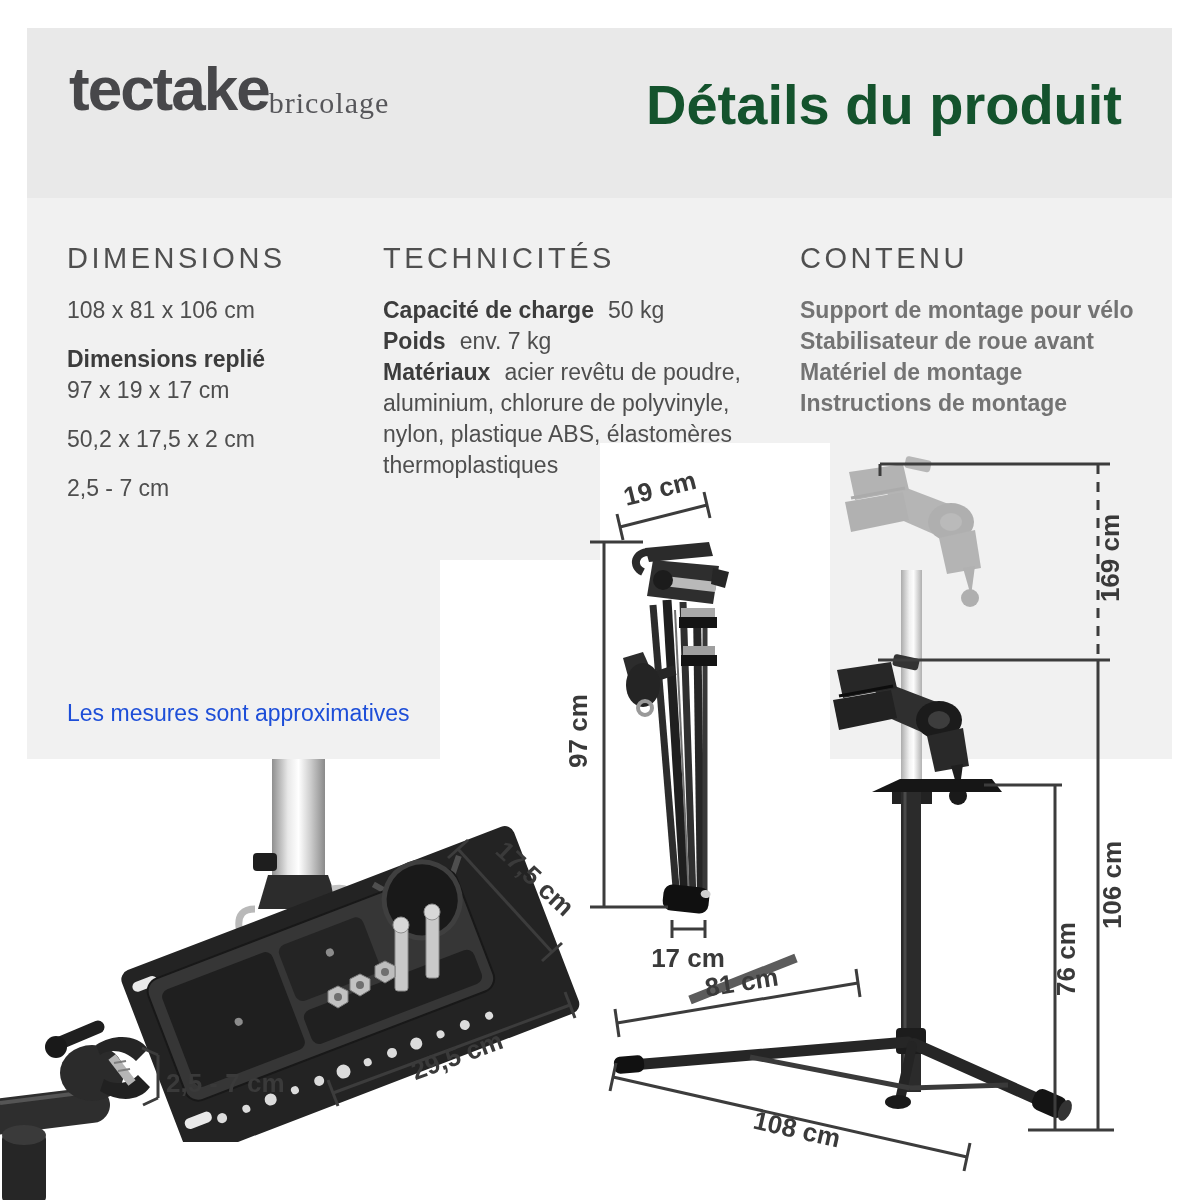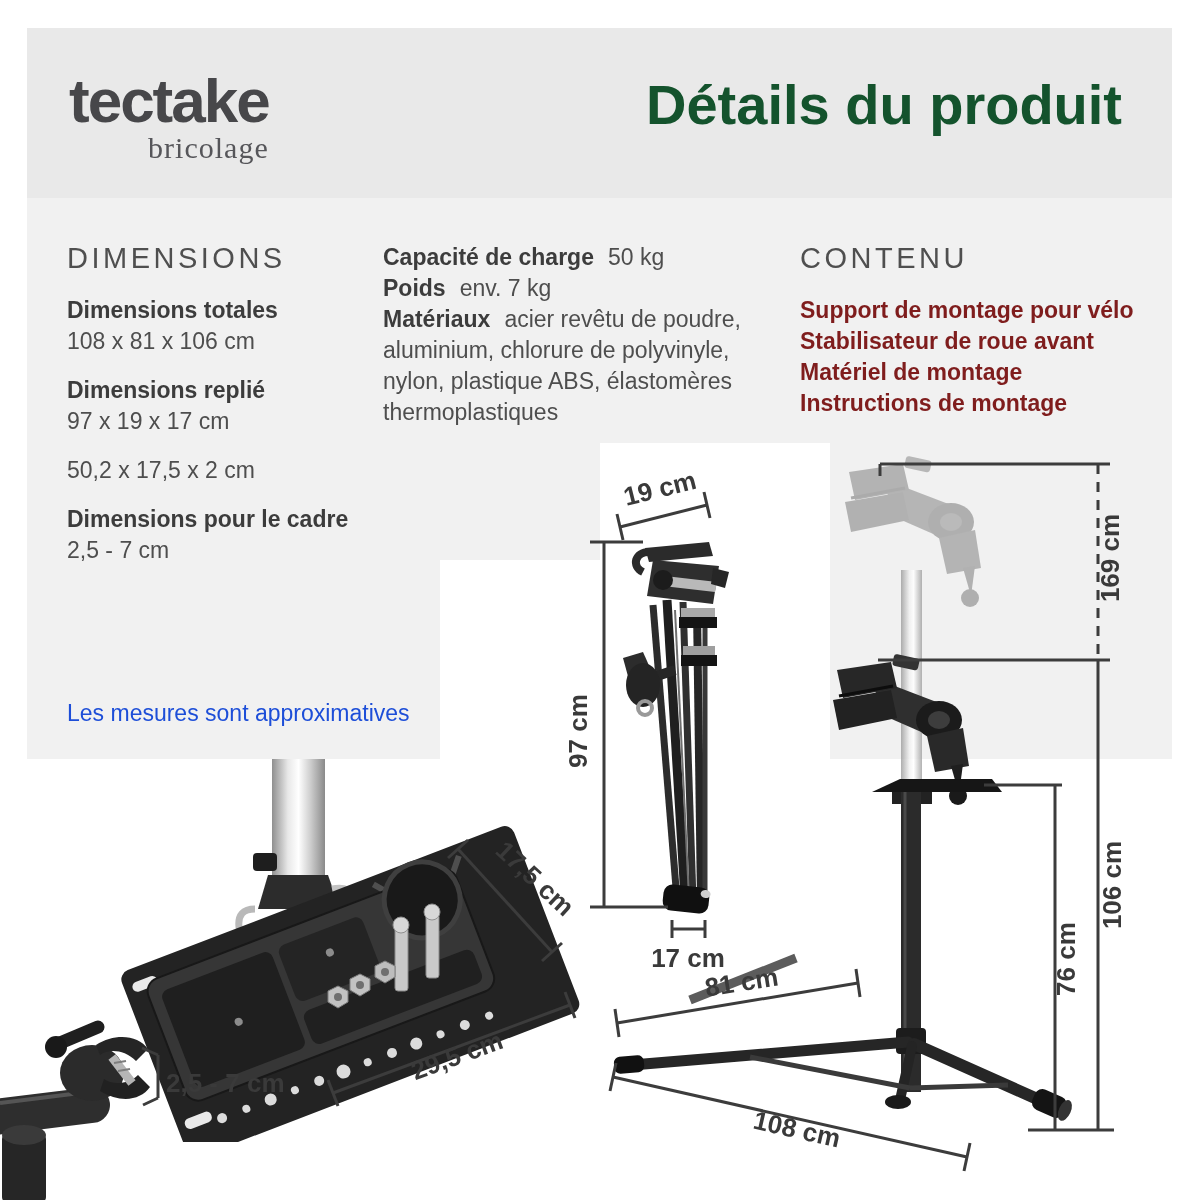--- a/index.html
+++ b/index.html
@@ -1,36 +1,36 @@
 <!DOCTYPE html>
 <html><head>
 <meta charset="utf-8">
 <style>
   html,body { margin:0; padding:0; background:#ffffff; }
   body { width:1200px; height:1200px; font-family:"Liberation Sans","DejaVu Sans",sans-serif; }
   .page { position:relative; width:1200px; height:1200px; overflow:hidden; background:#ffffff; }
 
   .header-panel { position:absolute; left:27px; top:28px; width:1145px; height:170px; background:#e9e9e9; }
-  .logo { position:absolute; left:42px; top:42px; display:flex; flex-direction:column; align-items:flex-end;text-align:center; }
+  .logo { position:absolute; left:42px; top:30px; display:flex; flex-direction:row; align-items:flex-end;text-align:center; }
   .logo-name { font-size:62px; font-weight:700; color:#47474a; letter-spacing:-2px; line-height:1; }
   .logo-tagline { font-size:30px; font-weight:400; color:#56565a; letter-spacing:1px; margin-top:-1px;font-family:Liberation Serif, serif; }
   .product-title { position:absolute; right:50px; top:44px; margin:0; font-size:56px; font-weight:700; color:#14532d; }
 
   .content-panel { position:absolute; left:27px; top:198px; width:1145px; height:561px; background:#f1f1f1; }
   .col { position:absolute; top:44px; }
   .col-dimensions { left:40px; width:300px; }
   .col-technical { left:356px; width:372px; }
   .col-contents { left:773px; width:340px; }
   .col h2 { margin:0 0 20px 0; font-size:29px; font-weight:400; letter-spacing:3.5px; color:#4f4f4f; }
   .spec-item { margin-bottom:18px; }
   .spec-label { display:block; font-size:23px; font-weight:700; color:#3c3c3c; line-height:31px; }
   .spec-value { display:block; font-size:23px; font-weight:400; color:#4e4e4e; line-height:31px; }
   .tech-line { margin:0; font-size:23px; line-height:31px; color:#4e4e4e; }
   .tech-label { font-weight:700; color:#3c3c3c; margin-right:14px; }
-  .contents-item { font-size:23px; font-weight:700; color:#7f1d1d; line-height:31px; }
+  .contents-item { font-size:23px; font-weight:700; color:#737373; line-height:31px; }
   .note { position:absolute; left:40px; top:502px; font-size:23px; color:#1d4ed8; }
 
   .figure { position:absolute; }
   .fig-folded { left:440px; top:440px; }
   .fig-tray   { left:60px;  top:757px; }
   .fig-clamp  { left:0px;   top:1005px; }
   .fig-stand  { left:600px; top:440px; }
 
   .dim { stroke:#3c3c3c; stroke-width:3; fill:none; stroke-linecap:butt; }
   .dim-dash { stroke-dasharray:10 8; }
@@ -47,37 +47,36 @@
       <div class="logo-tagline">bricolage</div>
     </div>
     <h1 class="product-title">Détails du produit</h1>
   </div>
 
   <div class="content-panel">
 
     <section class="col col-dimensions">
       <h2>DIMENSIONS</h2>
       <div class="spec-item">
-        <span class="spec-label">Dimensions totales</span>
         <span class="spec-value">108 x 81 x 106 cm</span>
       </div>
       <div class="spec-item">
         <span class="spec-label">Dimensions replié</span>
         <span class="spec-value">97 x 19 x 17 cm</span>
       </div>
       <div class="spec-item">
         <span class="spec-value">50,2 x 17,5 x 2 cm</span>
       </div>
       <div class="spec-item">
-        <span class="spec-label">Dimensions pour le cadre</span>
         <span class="spec-value">2,5 - 7 cm</span>
       </div>
     </section>
 
     <section class="col col-technical">
+      <h2>TECHNICITÉS</h2>
       <p class="tech-line">
         <span class="tech-label">Capacité de charge</span><span>50 kg</span>
       </p>
       <p class="tech-line">
         <span class="tech-label">Poids</span><span>env. 7 kg</span>
       </p>
       <p class="tech-line">
         <span class="tech-label">Matériaux</span><span>acier revêtu de poudre, aluminium, chlorure de polyvinyle, nylon, plastique ABS, élastomères thermoplastiques</span>
       </p>
     </section>

